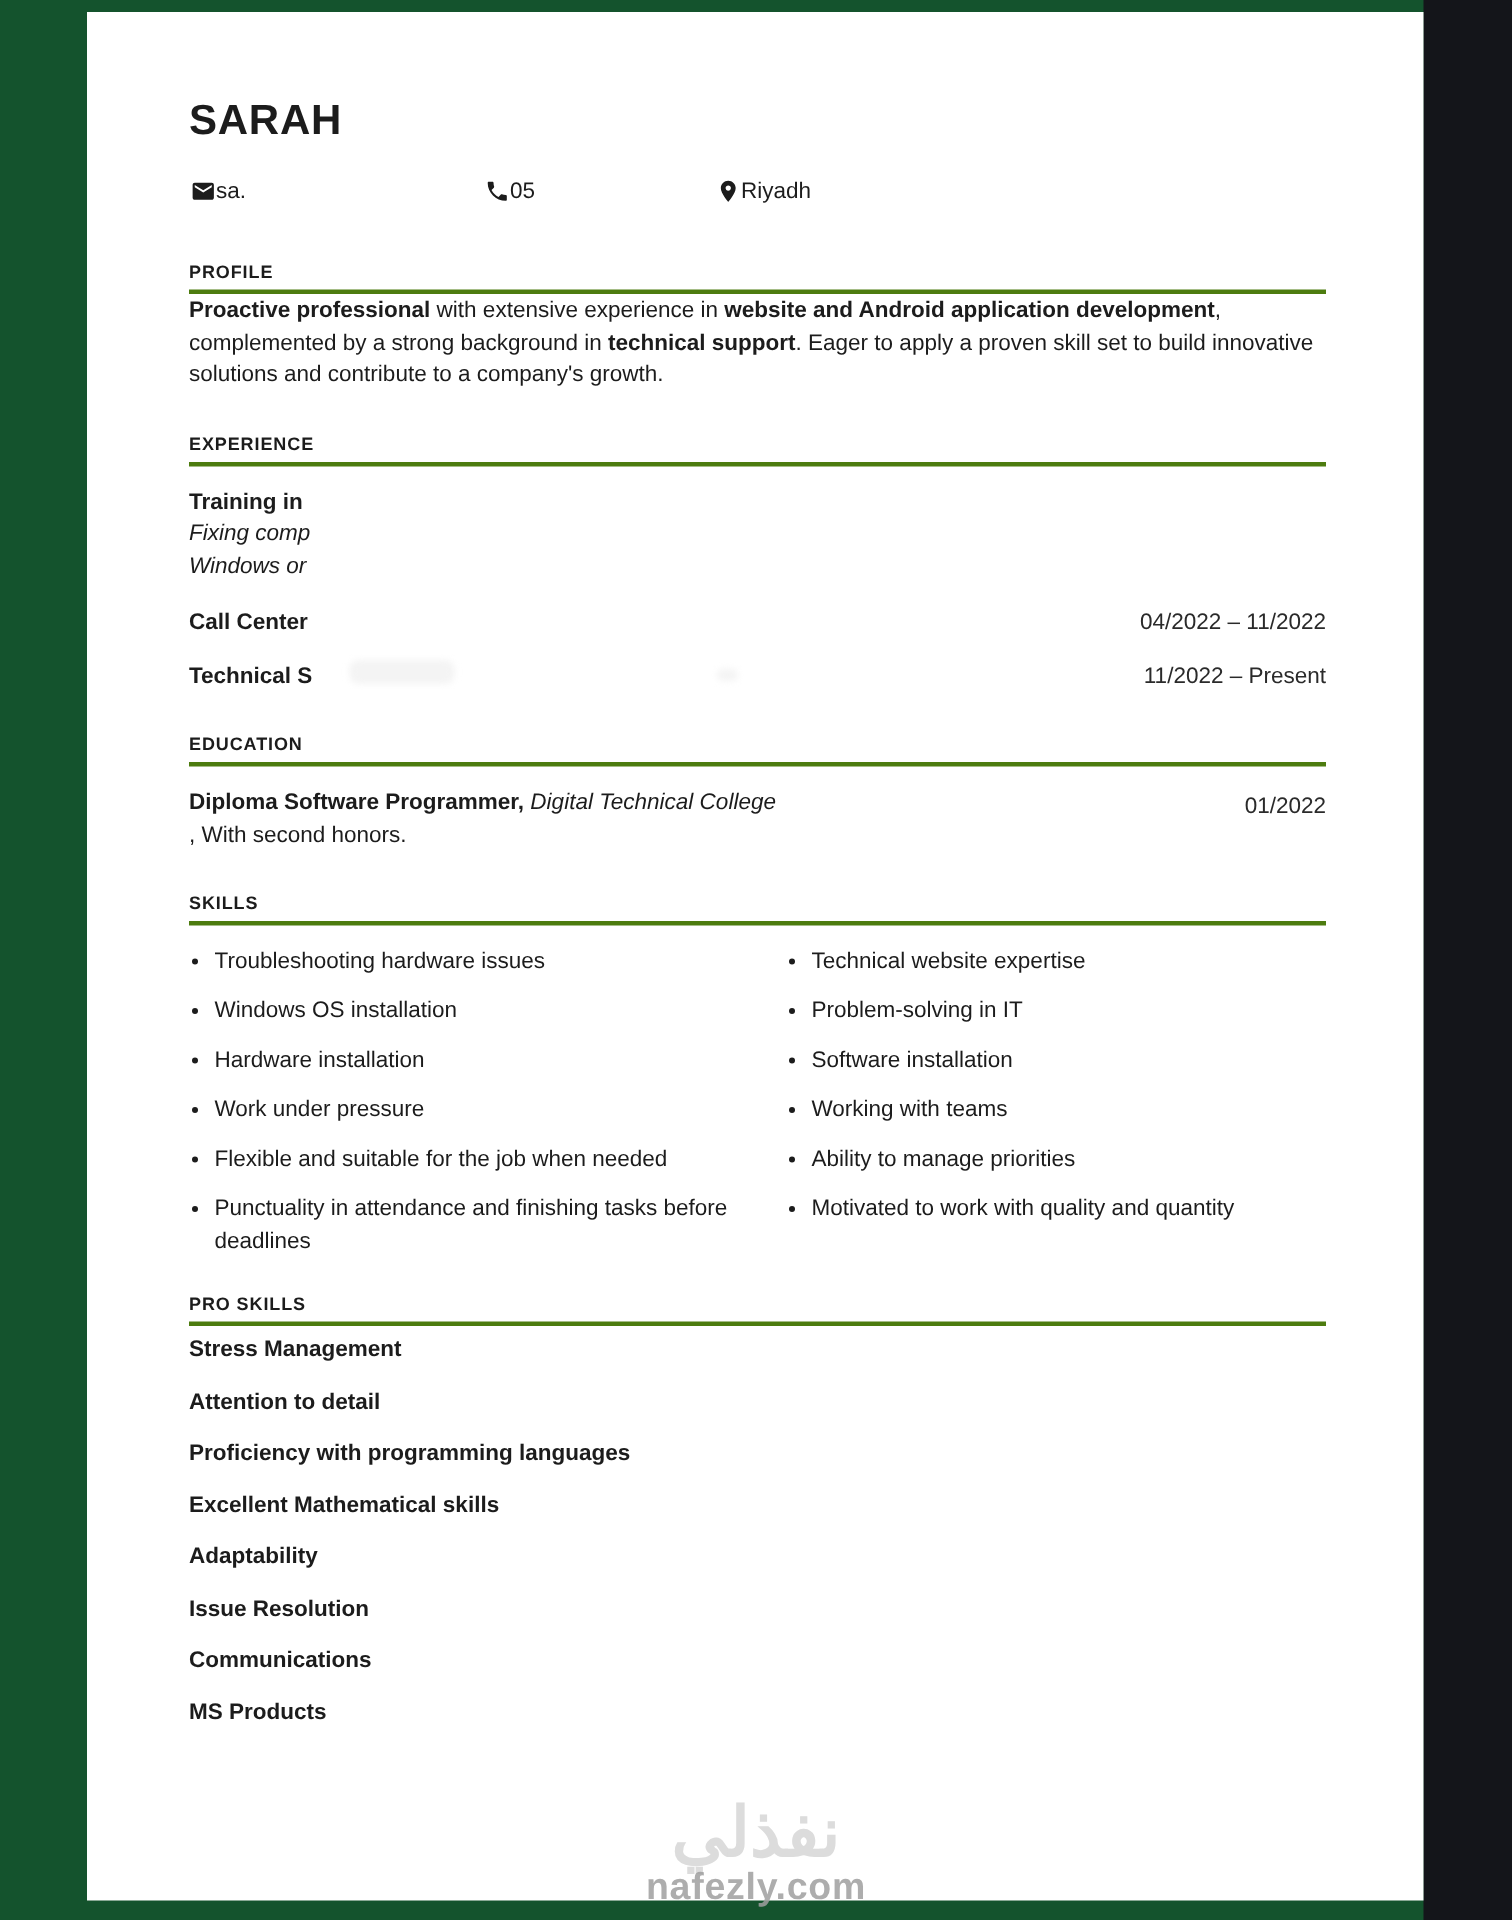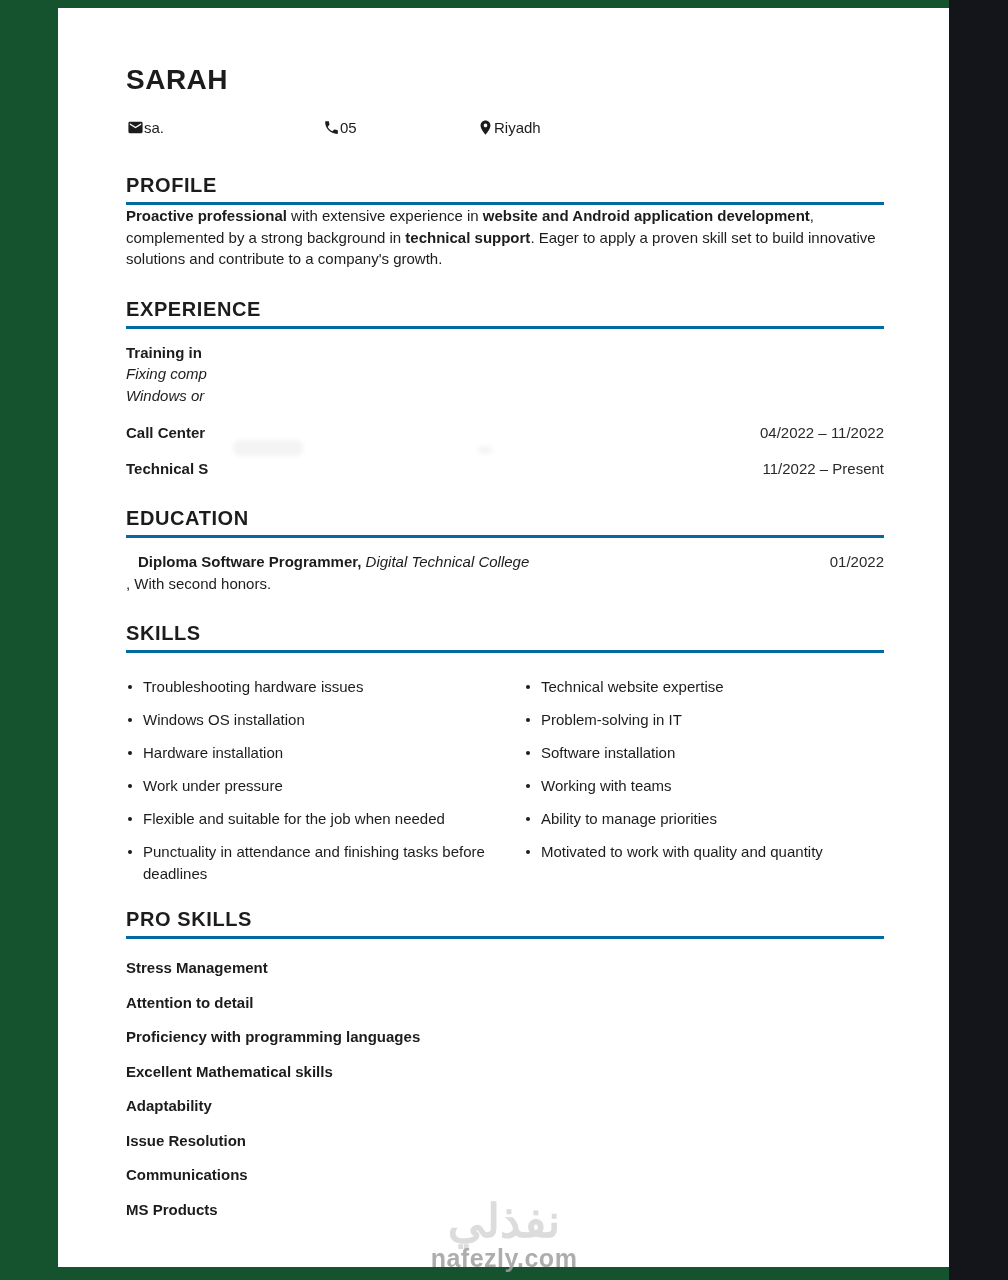--- a/index.html
+++ b/index.html
@@ -35,55 +35,55 @@
   .contact-item{position:absolute;top:0;display:flex;align-items:center;}
   .contact-item.email{left:1px;}
   .contact-item.phone{left:197px;}
   .contact-item.location{left:351px;align-items:flex-end;}
   .cicon{width:17px;height:17px;flex:0 0 auto;}
   .cicon svg{display:block;width:100%;height:100%;fill:#1c1c1c;}
   
   .section{margin-top:28px;}
   .section.first{margin-top:35px;}
   .section-title{
-    font-size:20px;
+    font-size:12px;
     font-weight:bold;
     letter-spacing:.6px;
     padding-bottom:5px;
-    border-bottom:3px solid #0369a1;
+    border-bottom:3px solid #4d7c0f;
   }
   .body-text{font-size:15px;line-height:21.5px;}
   .b{font-weight:bold;}
   .it{font-style:italic;}
   
   .profile-text{}
   
   .exp-entry{margin-top:13px;}
   .exp-title{font-size:15px;font-weight:bold;line-height:21.5px;}
   .exp-line{font-size:15px;line-height:21.5px;font-style:italic;}
   .exp-row{
     display:flex;justify-content:space-between;align-items:baseline;
     margin-top:14px;
   }
   .exp-date{font-size:15px;color:#2a2a2a;white-space:nowrap;}
   .smudge{position:absolute;background:#f4f4f4;border-radius:6px;filter:blur(2px);}
   
-  .edu-row{display:flex;justify-content:space-between;align-items:center;margin-top:13px;margin-left:12px;}
-  
-  .skills-grid{margin-top:23px;}
+  .edu-row{display:flex;justify-content:space-between;align-items:flex-end;margin-top:13px;}
+  
+  .skills-grid{margin-top:13px;}
   .skills-row{display:grid;grid-template-columns:398px 1fr;margin-bottom:11.5px;}
   .bullet-item{display:flex;align-items:flex-start;font-size:15px;line-height:21.5px;padding-right:24px;}
   .dot{
     flex:0 0 auto;
     width:4px;height:4px;border-radius:50%;
     background:#1c1c1c;
     margin:9px 11px 0 2px;
   }
   
-  .pro-list{margin-top:18px;}
+  .pro-list{margin-top:5px;}
   .pro-item{font-size:15px;font-weight:bold;line-height:21px;margin-bottom:13.5px;}
   
   .watermark{
     position:absolute;
     left:0;top:1193px;width:1008px;
     text-align:center;
     z-index:3;
     pointer-events:none;
   }
   .wm-arabic{

